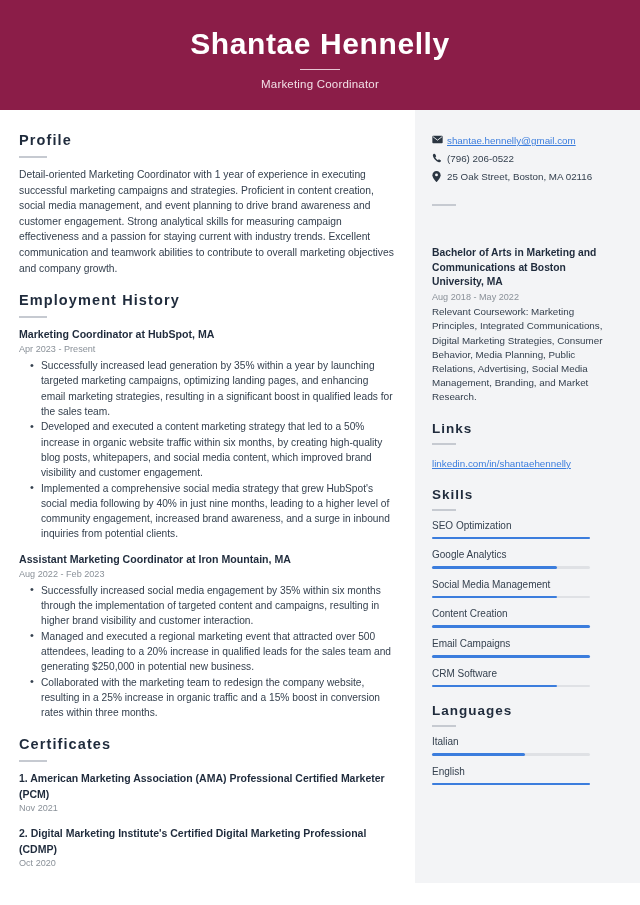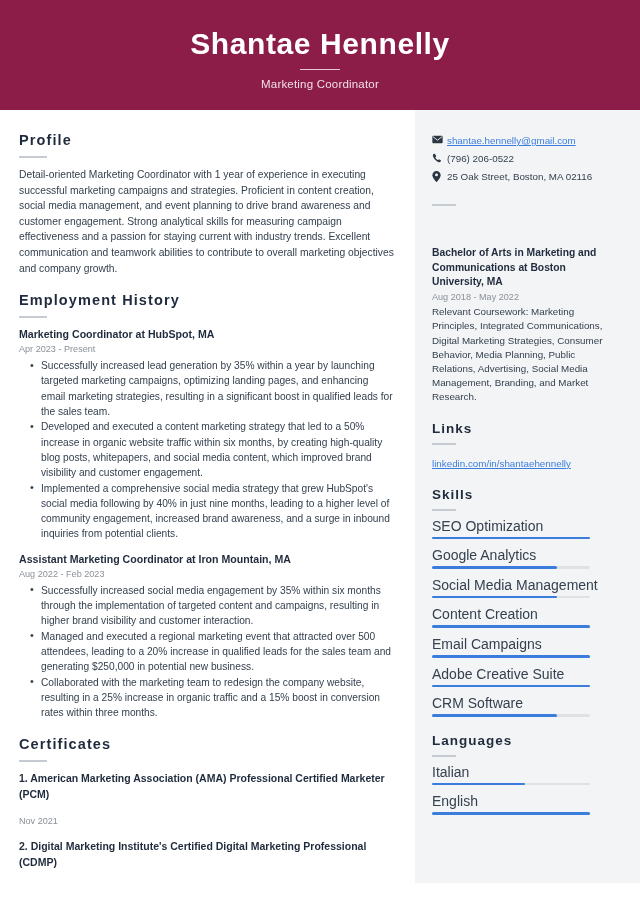--- a/index.html
+++ b/index.html
@@ -140,21 +140,21 @@
   .cert-name {
     font-size: 10.5px;
     font-weight: bold;
     color: #1f2b3c;
     line-height: 15.4px;
   }
   .cert-date {
     font-size: 9.1px;
     color: #8a9199;
     line-height: 13px;
-    margin-top: 13px;
+    margin-top: 0;
   }
 
   
   .contact { margin-bottom: 20px; }
   .contact-row {
     display: flex;
     align-items: flex-start;
     margin-bottom: 4px;
   }
   .contact-ico {
@@ -201,21 +201,21 @@
     font-size: 9.8px;
     color: #3b7ddd;
     text-decoration: underline;
     line-height: 14px;
     word-break: break-all;
   }
 
   
   .bar-item { margin-bottom: 9px; }
   .bar-label {
-    font-size: 14px;
+    font-size: 10px;
     color: #35414f;
     line-height: 14px;
     margin-bottom: 4px;
   }
   .bar-track {
     position: relative;
     height: 2.6px;
     width: 158px;
     background: #dfe1e5;
     border-radius: 2px;
@@ -370,26 +370,20 @@
           </div>
         </div>
 
         <div class="bar-item">
           <div class="bar-label">Email Campaigns</div>
           <div class="bar-track">
             <div class="bar-fill" style="width: 100%;"></div>
           </div>
         </div>
 
-        <div class="bar-item">
-          <div class="bar-label">Adobe Creative Suite</div>
-          <div class="bar-track">
-            <div class="bar-fill" style="width: 100%;"></div>
-          </div>
-        </div>
 
         <div class="bar-item">
           <div class="bar-label">CRM Software</div>
           <div class="bar-track">
             <div class="bar-fill" style="width: 79%;"></div>
           </div>
         </div>
       </div>
 
       <div class="sec-block gap-top">

